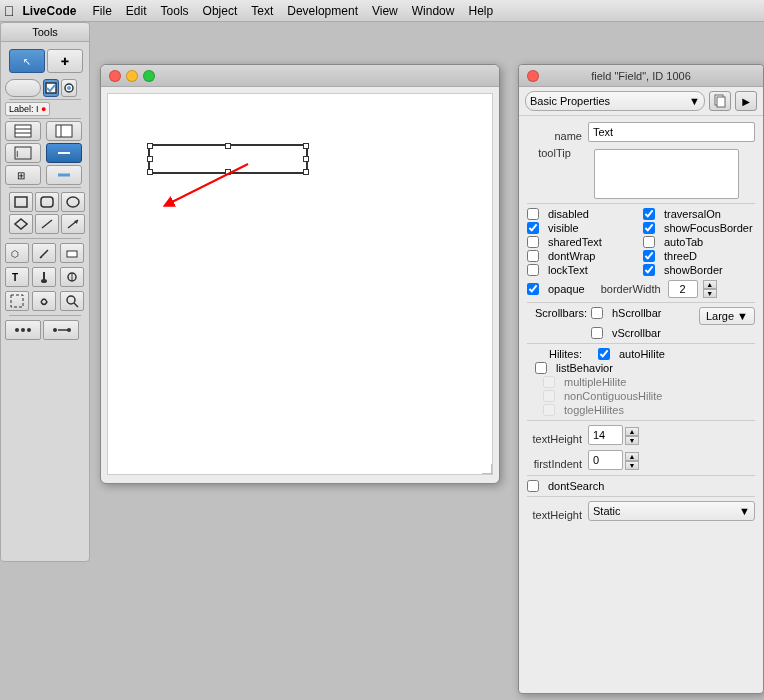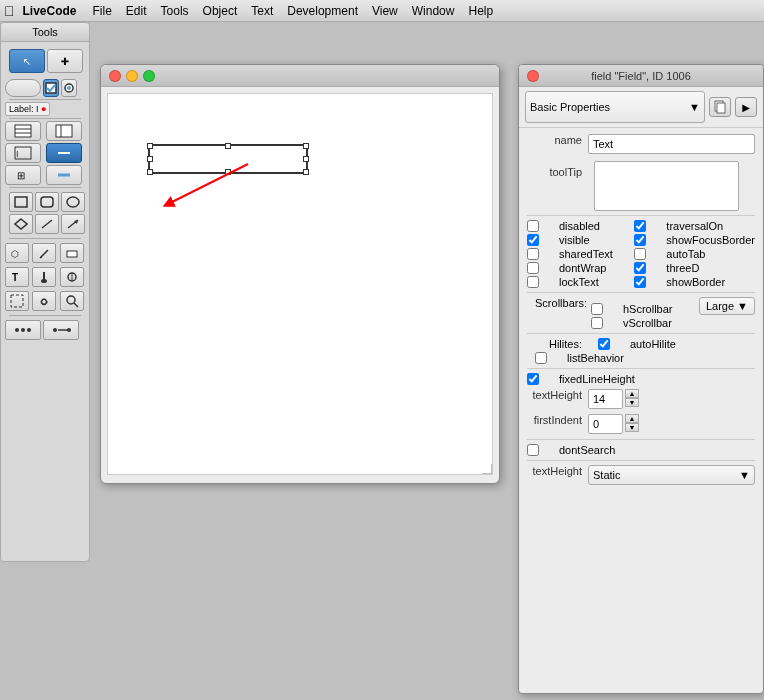--- a/index.html
+++ b/index.html
@@ -220,24 +220,24 @@
 
     .props-toolbar {
       display: flex;
       align-items: center;
       padding: 4px 6px;
       gap: 4px;
       border-bottom: 1px solid #ccc;
     }
     .props-dropdown {
       flex: 1;
-      height: 32px;
+      height: 20px;
       background: linear-gradient(to bottom, #f8f8f8, #e8e8e8);
       border: 1px solid #aaa;
-      border-radius: 3px;
+      border-radius: 9px;
       font-size: 11px;
       padding: 0 4px;
       display: flex;
       align-items: center;
       justify-content: space-between;
       cursor: pointer;
     }
     .props-toolbar-btn {
       width: 22px;
       height: 20px;
@@ -252,21 +252,21 @@
     }
 
     .props-content {
       padding: 6px 8px;
       overflow-y: auto;
       height: calc(100% - 60px);
     }
 
     .props-row {
       display: flex;
-      align-items: flex-start;
+      align-items: flex-end;
       margin-bottom: 5px;
     }
     .props-label {
       color: #333;
       font-size: 11px;
       text-align: right;
       margin-right: 6px;
       min-width: 55px;
     }
     .props-input {
@@ -297,21 +297,21 @@
 
     .checkboxes-section {
       display: grid;
       grid-template-columns: 1fr 1fr;
       gap: 2px 4px;
       margin: 4px 0;
     }
     .checkbox-item {
       display: flex;
       align-items: center;
-      gap: 20px;
+      gap: 9px;
       font-size: 11px;
     }
     .checkbox-item input[type=checkbox] {
       width: 12px;
       height: 12px;
     }
     .borderwidth-label {
       font-size: 11px;
       color: #333;
       margin-right: 4px;
@@ -653,21 +653,21 @@
   </div>
 
   <div class="props-content">
 
     <div class="props-row">
       <span class="props-label">name</span>
       <input type="text" class="props-input" value="Text" style="">
     </div>
 
     <div class="props-textarea-label-row">
-      <span class="props-label" style="margin-top:7px;">toolTip</span>
+      <span class="props-label" style="margin-top:0;text-align:center;">toolTip</span>
       <textarea class="props-textarea" style="margin-left: 6px; width: 145px;"></textarea>
     </div>
 
     <div class="divider"></div>
 
     <div class="checkboxes-section">
       <div class="checkbox-item">
         <input type="checkbox" style="">
         <span>disabled</span>
       </div>
@@ -702,27 +702,41 @@
       <div class="checkbox-item">
         <input type="checkbox" style="">
         <span>lockText</span>
       </div>
       <div class="checkbox-item">
         <input type="checkbox" checked="" style="">
         <span>showBorder</span>
       </div>
     </div>
 
+    <div class="opaque-borderwidth-row">
+      <div class="checkbox-item">
+        <input type="checkbox" checked="" style="">
+        <span>opaque</span>
+      </div>
+      <div style="display:flex;align-items:center;gap:3px;">
+        <span class="borderwidth-label">borderWidth</span>
+        <input type="text" class="borderwidth-input" value="2" style="">
+        <div class="stepper">
+          <div class="stepper-btn">▲</div>
+          <div class="stepper-btn">▼</div>
+        </div>
+      </div>
+    </div>
 
     <div class="divider"></div>
 
     <div style="display:flex;align-items:flex-start;">
       <span style="font-size:11px;margin-right:4px;min-width:60px;text-align:right;">Scrollbars:</span>
       <div style="display:flex;flex-direction:column;gap:2px;flex:1;">
-        <div style="display:flex;align-items:flex-end;justify-content:space-between;">
+        <div style="display:flex;align-items:flex-start;justify-content:space-between;">
           <div class="checkbox-item">
             <input type="checkbox" style="">
             <span>hScrollbar</span>
           </div>
           <div class="large-btn">
             <span>Large</span>
             <span style="margin-left:3px;">▼</span>
           </div>
         </div>
         <div class="checkbox-item">
@@ -740,29 +754,37 @@
         <input type="checkbox" checked="" style="">
         <span>autoHilite</span>
       </div>
     </div>
     <div style="margin-left:8px;margin-bottom:2px;">
       <div class="checkbox-item">
         <input type="checkbox" style="">
         <span>listBehavior</span>
       </div>
     </div>
+    <div class="props-subsection">
+      <div class="checkbox-item" style="margin-bottom:2px;opacity:0.5;">
+        <input type="checkbox" disabled="" style="">
+        <span>multipleHilite</span>
+      </div>
+      <div class="checkbox-item" style="margin-bottom:2px;opacity:0.5;">
+        <input type="checkbox" disabled="" style="">
+        <span>nonContiguousHilite</span>
+      </div>
+      <div class="checkbox-item" style="margin-bottom:2px;opacity:0.5;">
+        <input type="checkbox" disabled="" style="">
+        <span>toggleHilites</span>
+      </div>
+    </div>
 
     <div class="divider"></div>
 
-    <div style="margin-bottom:4px;">
-      <div class="checkbox-item">
-        <input type="checkbox" checked="" style="">
-        <span>fixedLineHeight</span>
-      </div>
-    </div>
 
     <div class="props-row">
       <span class="props-label">textHeight</span>
       <input type="text" class="props-input" style="width: 35px; flex: 0 0 auto;" value="14">
       <div class="stepper" style="margin-left:2px;">
         <div class="stepper-btn">▲</div>
         <div class="stepper-btn">▼</div>
       </div>
     </div>
 

